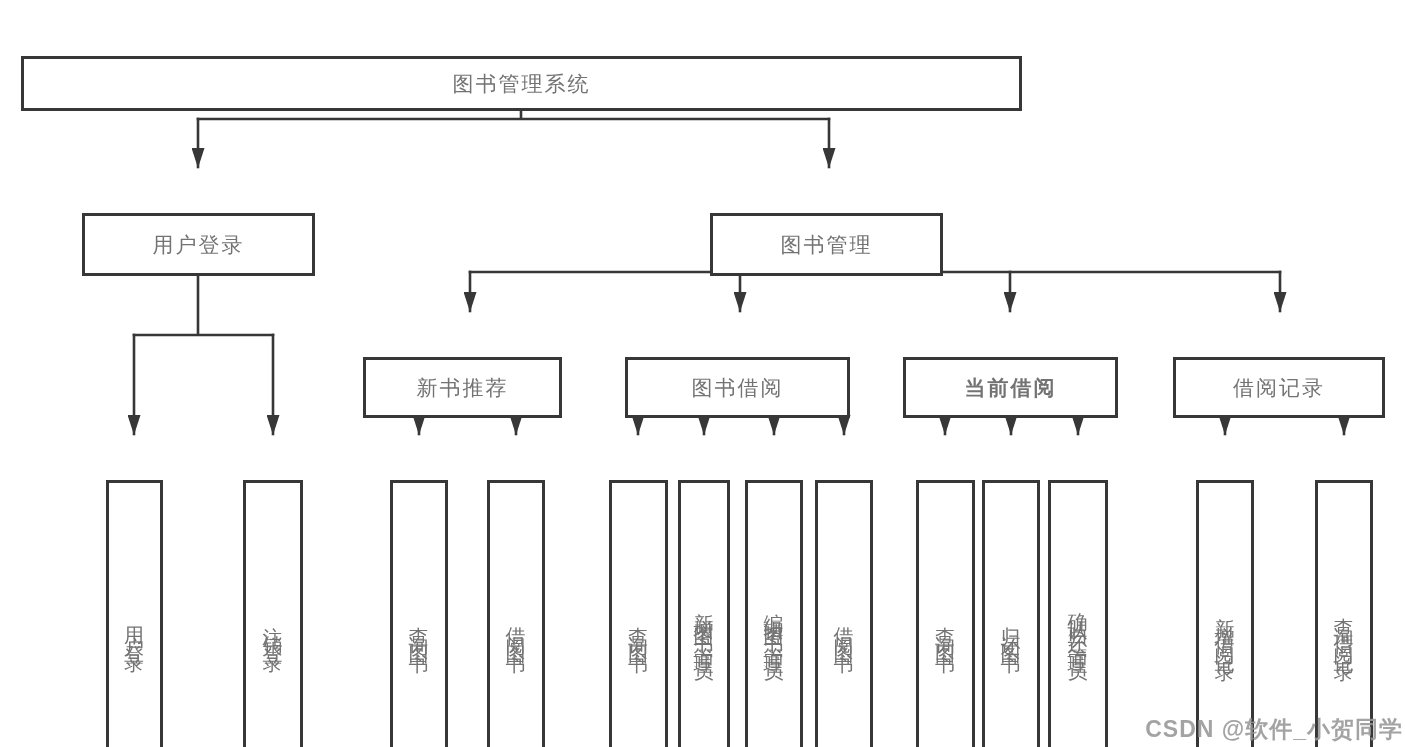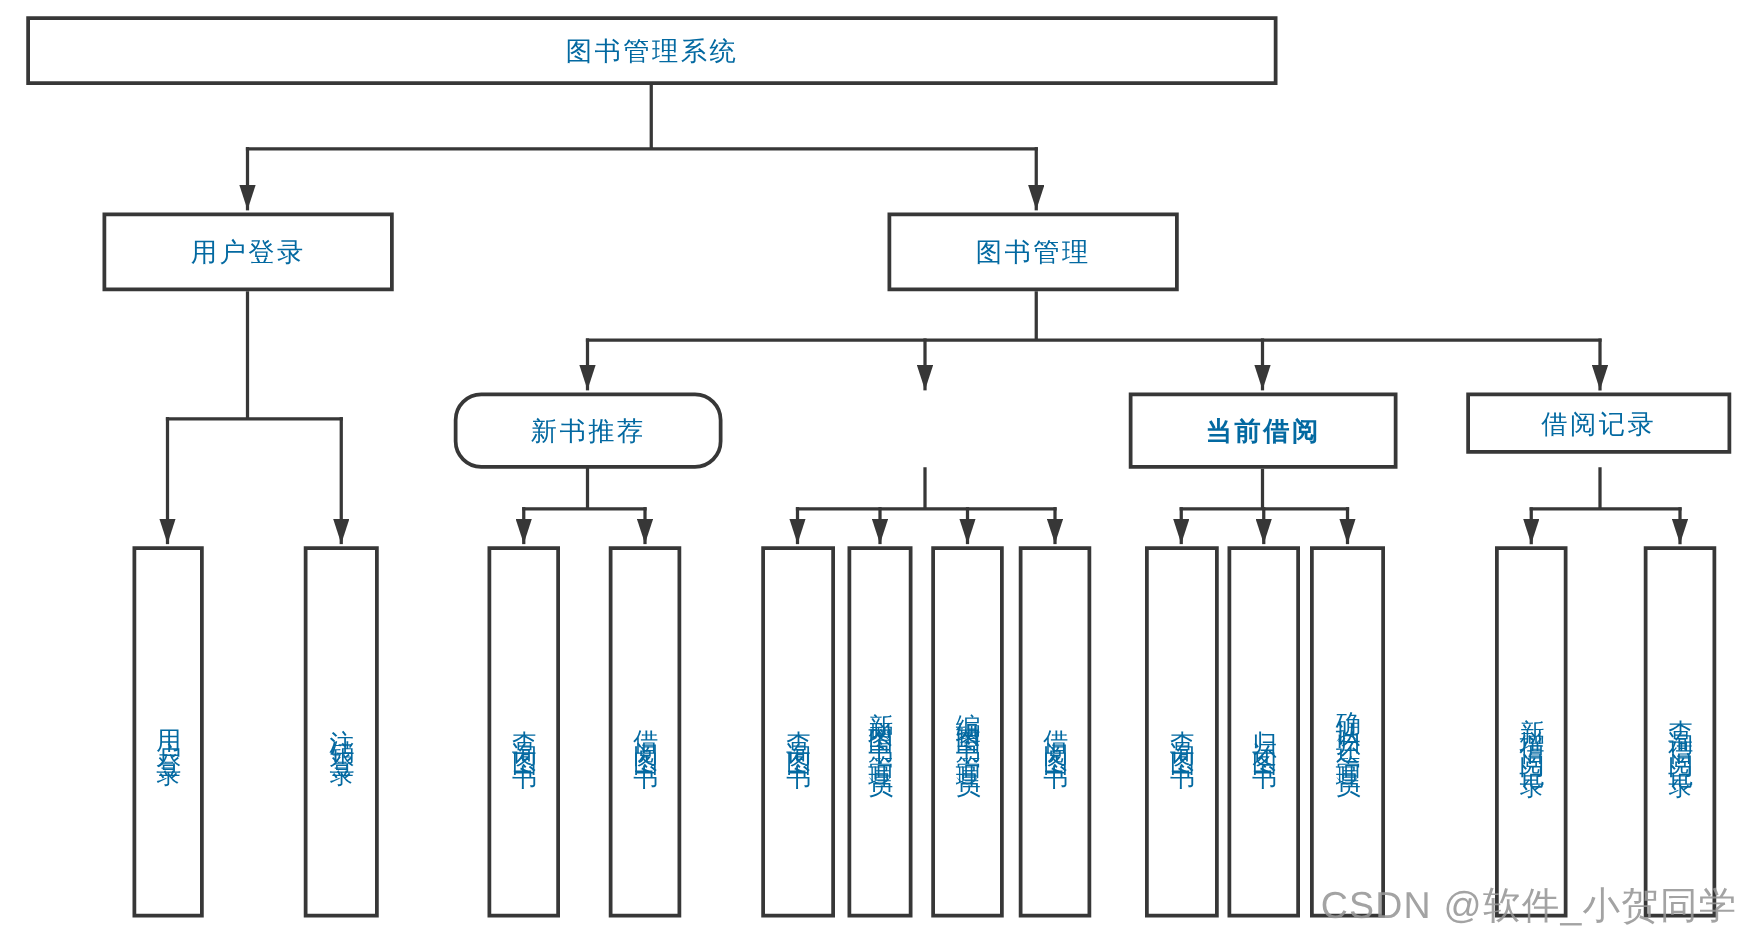--- a/index.html
+++ b/index.html
@@ -18,65 +18,67 @@
     pointer-events: none;
   }
   .box {
     position: absolute;
     box-sizing: border-box;
     border: 3px solid #373737;
     background: #ffffff;
     display: flex;
     align-items: center;
     justify-content: center;
-    color: #0369a1;
+    color: #737373;
+    margin-top: 43px;
   }
   .hbox .label {
     font-size: 21px;
     letter-spacing: 2px;
     white-space: nowrap;
   }
   .vbox .label {
     writing-mode: vertical-rl;
     font-size: 20px;
     line-height: 1;
     letter-spacing: 9px;
     white-space: nowrap;
   }
   
   .n-root   { left: 21px;  top: 13px;  width: 1001px; height: 55px; }
   .n-login  { left: 82px;  top: 170px; width: 233px;  height: 63px; }
   .n-mgmt   { left: 710px; top: 170px; width: 233px;  height: 63px; }
-  .n-newrec { left: 363px; top: 314px; width: 215px;  height: 61px; border-radius: 22px; }
+  .n-newrec { left: 363px; top: 314px; width: 199px;  height: 61px; }
   .n-borrow { left: 625px; top: 314px; width: 225px;  height: 61px; }
   .n-curr   { left: 903px; top: 314px; width: 215px;  height: 61px; font-weight: bold; }
-  .n-hist   { left: 1173px;top: 314px; width: 212px;  height: 49px; }
+  .n-hist   { left: 1173px;top: 314px; width: 212px;  height: 61px; }
   .leaf { top: 437px; height: 297px; }
   .l1  { left: 106px;  width: 57px; }
   .l2  { left: 243px;  width: 60px; }
   .l3  { left: 390px;  width: 58px; }
   .l4  { left: 487px;  width: 58px; }
   .l5  { left: 609px;  width: 59px; }
   .l6  { left: 678px;  width: 52px; }
   .l7  { left: 745px;  width: 58px; }
   .l8  { left: 815px;  width: 58px; }
   .l9  { left: 916px;  width: 59px; }
   .l10 { left: 982px;  width: 58px; }
   .l11 { left: 1048px; width: 60px; }
   .l12 { left: 1196px; width: 58px; }
   .l13 { left: 1315px; width: 58px; }
   .l6 .label, .l7 .label, .l11 .label { letter-spacing: 7px; }
   .watermark {
     position: absolute;
-    right: 15px;
+    right: 2px;
     bottom: 2px;
-    font-size: 30px;
+    font-size: 23px;
     color: rgba(150,150,150,0.88);
     letter-spacing: 1px;
     white-space: nowrap;
+    font-weight: bold;
   }
 </style>
 </head>
 <body>
 
 <div class="canvas">
 
   <svg class="connectors" viewBox="0 0 1405 747" xmlns="http://www.w3.org/2000/svg">
     <defs>
       <marker id="arw" viewBox="0 0 20 13" refX="19" refY="6.5" markerWidth="20" markerHeight="13" markerUnits="userSpaceOnUse" orient="auto">
@@ -123,20 +125,23 @@
   <div class="box hbox n-login">
     <span class="label">用户登录</span>
   </div>
   <div class="box hbox n-mgmt">
     <span class="label">图书管理</span>
   </div>
 
   <div class="box hbox n-newrec">
     <span class="label">新书推荐</span>
   </div>
+  <div class="box hbox n-borrow">
+    <span class="label">图书借阅</span>
+  </div>
   <div class="box hbox n-curr">
     <span class="label">当前借阅</span>
   </div>
   <div class="box hbox n-hist">
     <span class="label">借阅记录</span>
   </div>
 
   <div class="box vbox leaf l1">
     <span class="label">用户登录</span>
   </div>

